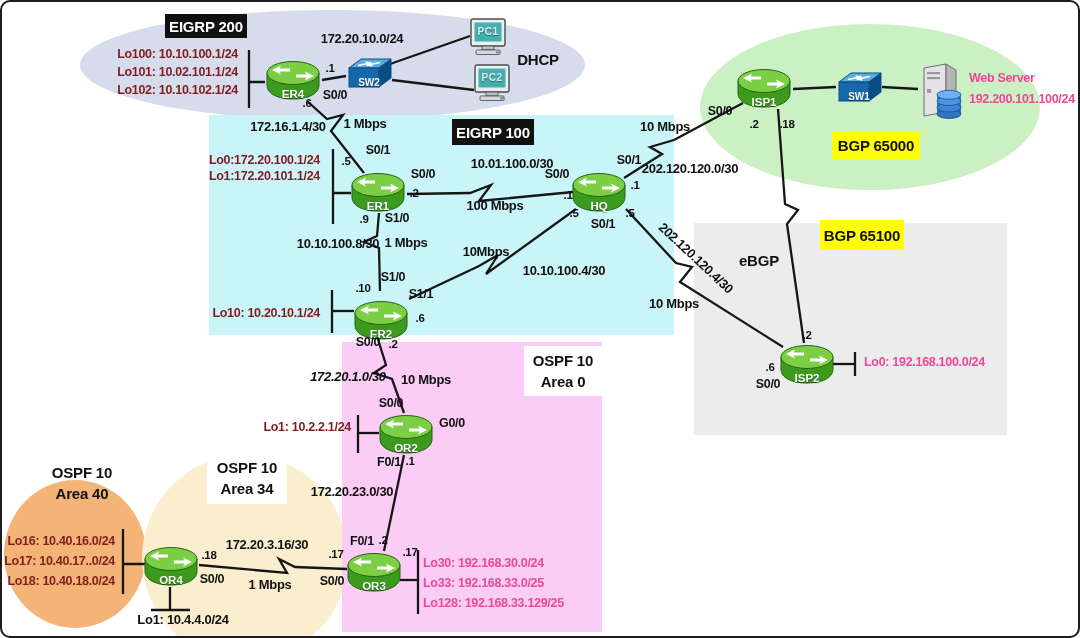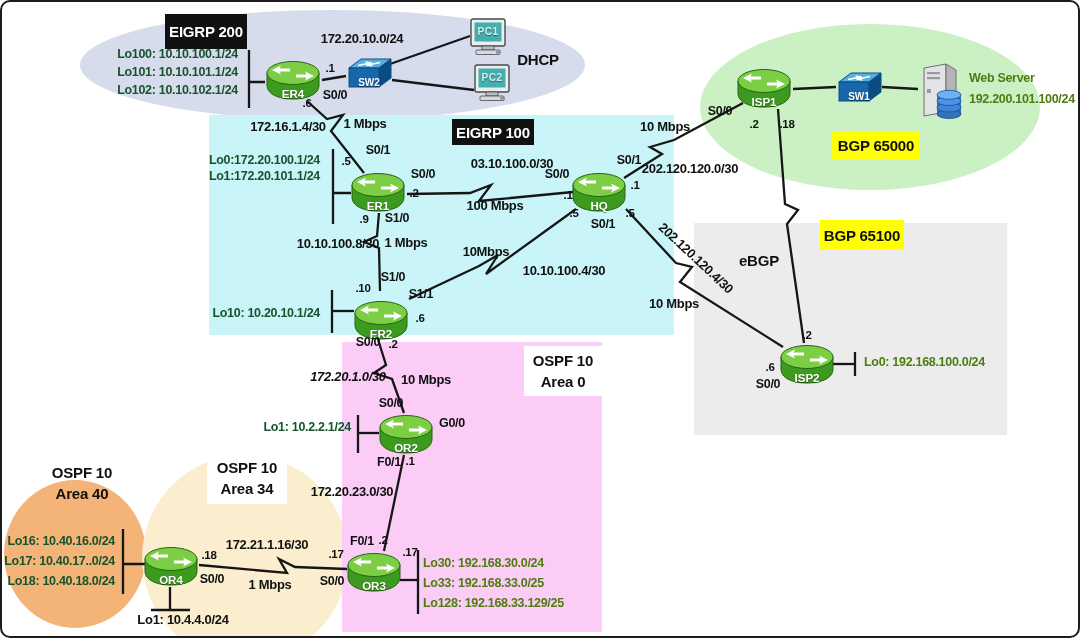--- a/index.html
+++ b/index.html
@@ -6,23 +6,23 @@
   .stage{position:relative;width:1080px;height:638px;background:#fff;border:2px solid #1c1c1c;
          border-radius:10px;overflow:hidden;box-sizing:border-box;}
   .region{position:absolute;}
   .ellipse{border-radius:50%;}
   .lb{position:absolute;transform:translate(-50%,-50%);font-weight:bold;font-size:13px;color:#101010;
       white-space:nowrap;letter-spacing:-0.3px;}
   .sm{font-size:11.5px;}
   .md{font-size:12.5px;}
   .lg{font-size:15px;letter-spacing:-0.2px;}
   .rot{transform:translate(-50%,-50%) rotate(43deg);}
-  .loopR{position:absolute;transform:translateY(-50%);font-weight:bold;font-size:12.5px;color:#14532d;
+  .loopR{position:absolute;transform:translateY(-50%);font-weight:bold;font-size:12.5px;color:#7f1d1d;
          white-space:nowrap;letter-spacing:-0.3px;}
-  .loopL{position:absolute;transform:translateY(-50%);font-weight:bold;font-size:12.5px;color:#4d7c0f;
+  .loopL{position:absolute;transform:translateY(-50%);font-weight:bold;font-size:12.5px;color:#ec4899;
          white-space:nowrap;letter-spacing:-0.3px;}
   .tag{position:absolute;display:flex;flex-direction:column;align-items:center;justify-content:center;
        font-weight:bold;letter-spacing:-0.2px;}
   .tag.black{background:#101010;color:#fff;font-size:15px;}
   .tag.yellow{background:#ffff00;color:#101010;font-size:15px;}
   .tag.white{background:#fff;color:#101010;font-size:15px;line-height:1.4;}
   .tag.bare{color:#101010;font-size:15px;line-height:1.4;}
   .node{position:absolute;}
   .node svg{display:block;}
   .nname{position:absolute;left:50%;transform:translateX(-50%);color:#fff;font-weight:bold;
@@ -75,21 +75,21 @@
     <line x1="416" y1="548" x2="416" y2="612"></line>
     <line x1="398" y1="578" x2="416" y2="578"></line>
     <line x1="121" y1="527" x2="121" y2="592"></line>
     <line x1="121" y1="562" x2="143" y2="562"></line>
     <line x1="168" y1="585" x2="168" y2="608"></line>
     <line x1="149" y1="608" x2="188" y2="608"></line>
     <line x1="831" y1="362" x2="853" y2="362"></line>
     <line x1="853" y1="350" x2="853" y2="374"></line>
   </svg>
 
-  <div class="tag black" style="left:163px;top:12px;width:82px;height:35px;">
+  <div class="tag black" style="left:163px;top:12px;width:82px;height:24px;">
     <span>EIGRP 200</span>
   </div>
   <div class="tag black" style="left:450px;top:117px;width:82px;height:26px;">
     <span>EIGRP 100</span>
   </div>
   <div class="tag yellow" style="left:830px;top:130px;width:88px;height:27px;">
     <span>BGP 65000</span>
   </div>
   <div class="tag yellow" style="left:818px;top:218px;width:84px;height:30px;">
     <span>BGP 65100</span>
@@ -290,21 +290,21 @@
 
   <span class="lb md" style="left:333px;top:93px;">S0/0</span>
   <span class="lb sm" style="left:305px;top:101px;">.6</span>
   <span class="lb" style="left:286px;top:124px;">172.16.1.4/30</span>
   <span class="lb" style="left:363px;top:121px;">1 Mbps</span>
   <span class="lb md" style="left:376px;top:148px;">S0/1</span>
   <span class="lb sm" style="left:344px;top:159px;">.5</span>
 
   <span class="lb md" style="left:421px;top:172px;">S0/0</span>
   <span class="lb sm" style="left:412px;top:191px;">.2</span>
-  <span class="lb" style="left:510px;top:161px;">03.10.100.0/30</span>
+  <span class="lb" style="left:510px;top:161px;">10.01.100.0/30</span>
   <span class="lb" style="left:493px;top:203px;">100 Mbps</span>
   <span class="lb md" style="left:555px;top:172px;">S0/0</span>
   <span class="lb sm" style="left:566px;top:193px;">.1</span>
 
   <span class="lb sm" style="left:362px;top:217px;">.9</span>
   <span class="lb md" style="left:395px;top:216px;">S1/0</span>
   <span class="lb" style="left:336px;top:241px;">10.10.100.8/30</span>
   <span class="lb" style="left:404px;top:240px;">1 Mbps</span>
   <span class="lb md" style="left:391px;top:275px;">S1/0</span>
   <span class="lb sm" style="left:361px;top:286px;">.10</span>
@@ -342,31 +342,31 @@
   <span class="lb md" style="left:450px;top:421px;">G0/0</span>
 
   <span class="lb md" style="left:387px;top:460px;">F0/1</span>
   <span class="lb sm" style="left:408px;top:459px;">.1</span>
   <span class="lb" style="left:350px;top:489px;">172.20.23.0/30</span>
   <span class="lb md" style="left:360px;top:539px;">F0/1</span>
   <span class="lb sm" style="left:381px;top:538px;">.2</span>
 
   <span class="lb sm" style="left:334px;top:552px;">.17</span>
   <span class="lb md" style="left:330px;top:579px;">S0/0</span>
-  <span class="lb" style="left:265px;top:542px;">172.21.1.16/30</span>
+  <span class="lb" style="left:265px;top:542px;">172.20.3.16/30</span>
   <span class="lb" style="left:268px;top:582px;">1 Mbps</span>
   <span class="lb sm" style="left:207px;top:553px;">.18</span>
   <span class="lb md" style="left:210px;top:577px;">S0/0</span>
   <span class="lb sm" style="left:408px;top:550px;">.17</span>
 
   <span class="loopL" style="left:967px;top:76px;">Web Server</span>
   <span class="loopL" style="left:967px;top:97px;">192.200.101.100/24</span>
 
   <span class="loopR" style="right:840px;top:52px;">Lo100: 10.10.100.1/24</span>
-  <span class="loopR" style="right:840px;top:70px;">Lo101: 10.10.101.1/24</span>
+  <span class="loopR" style="right:840px;top:70px;">Lo101: 10.02.101.1/24</span>
   <span class="loopR" style="right:840px;top:88px;">Lo102: 10.10.102.1/24</span>
 
   <span class="loopR" style="right:758px;top:158px;">Lo0:172.20.100.1/24</span>
   <span class="loopR" style="right:758px;top:174px;">Lo1:172.20.101.1/24</span>
 
   <span class="loopR" style="right:758px;top:311px;">Lo10: 10.20.10.1/24</span>
 
   <span class="loopL" style="left:862px;top:360px;">Lo0: 192.168.100.0/24</span>
 
   <span class="loopR" style="right:727px;top:425px;">Lo1: 10.2.2.1/24</span>

